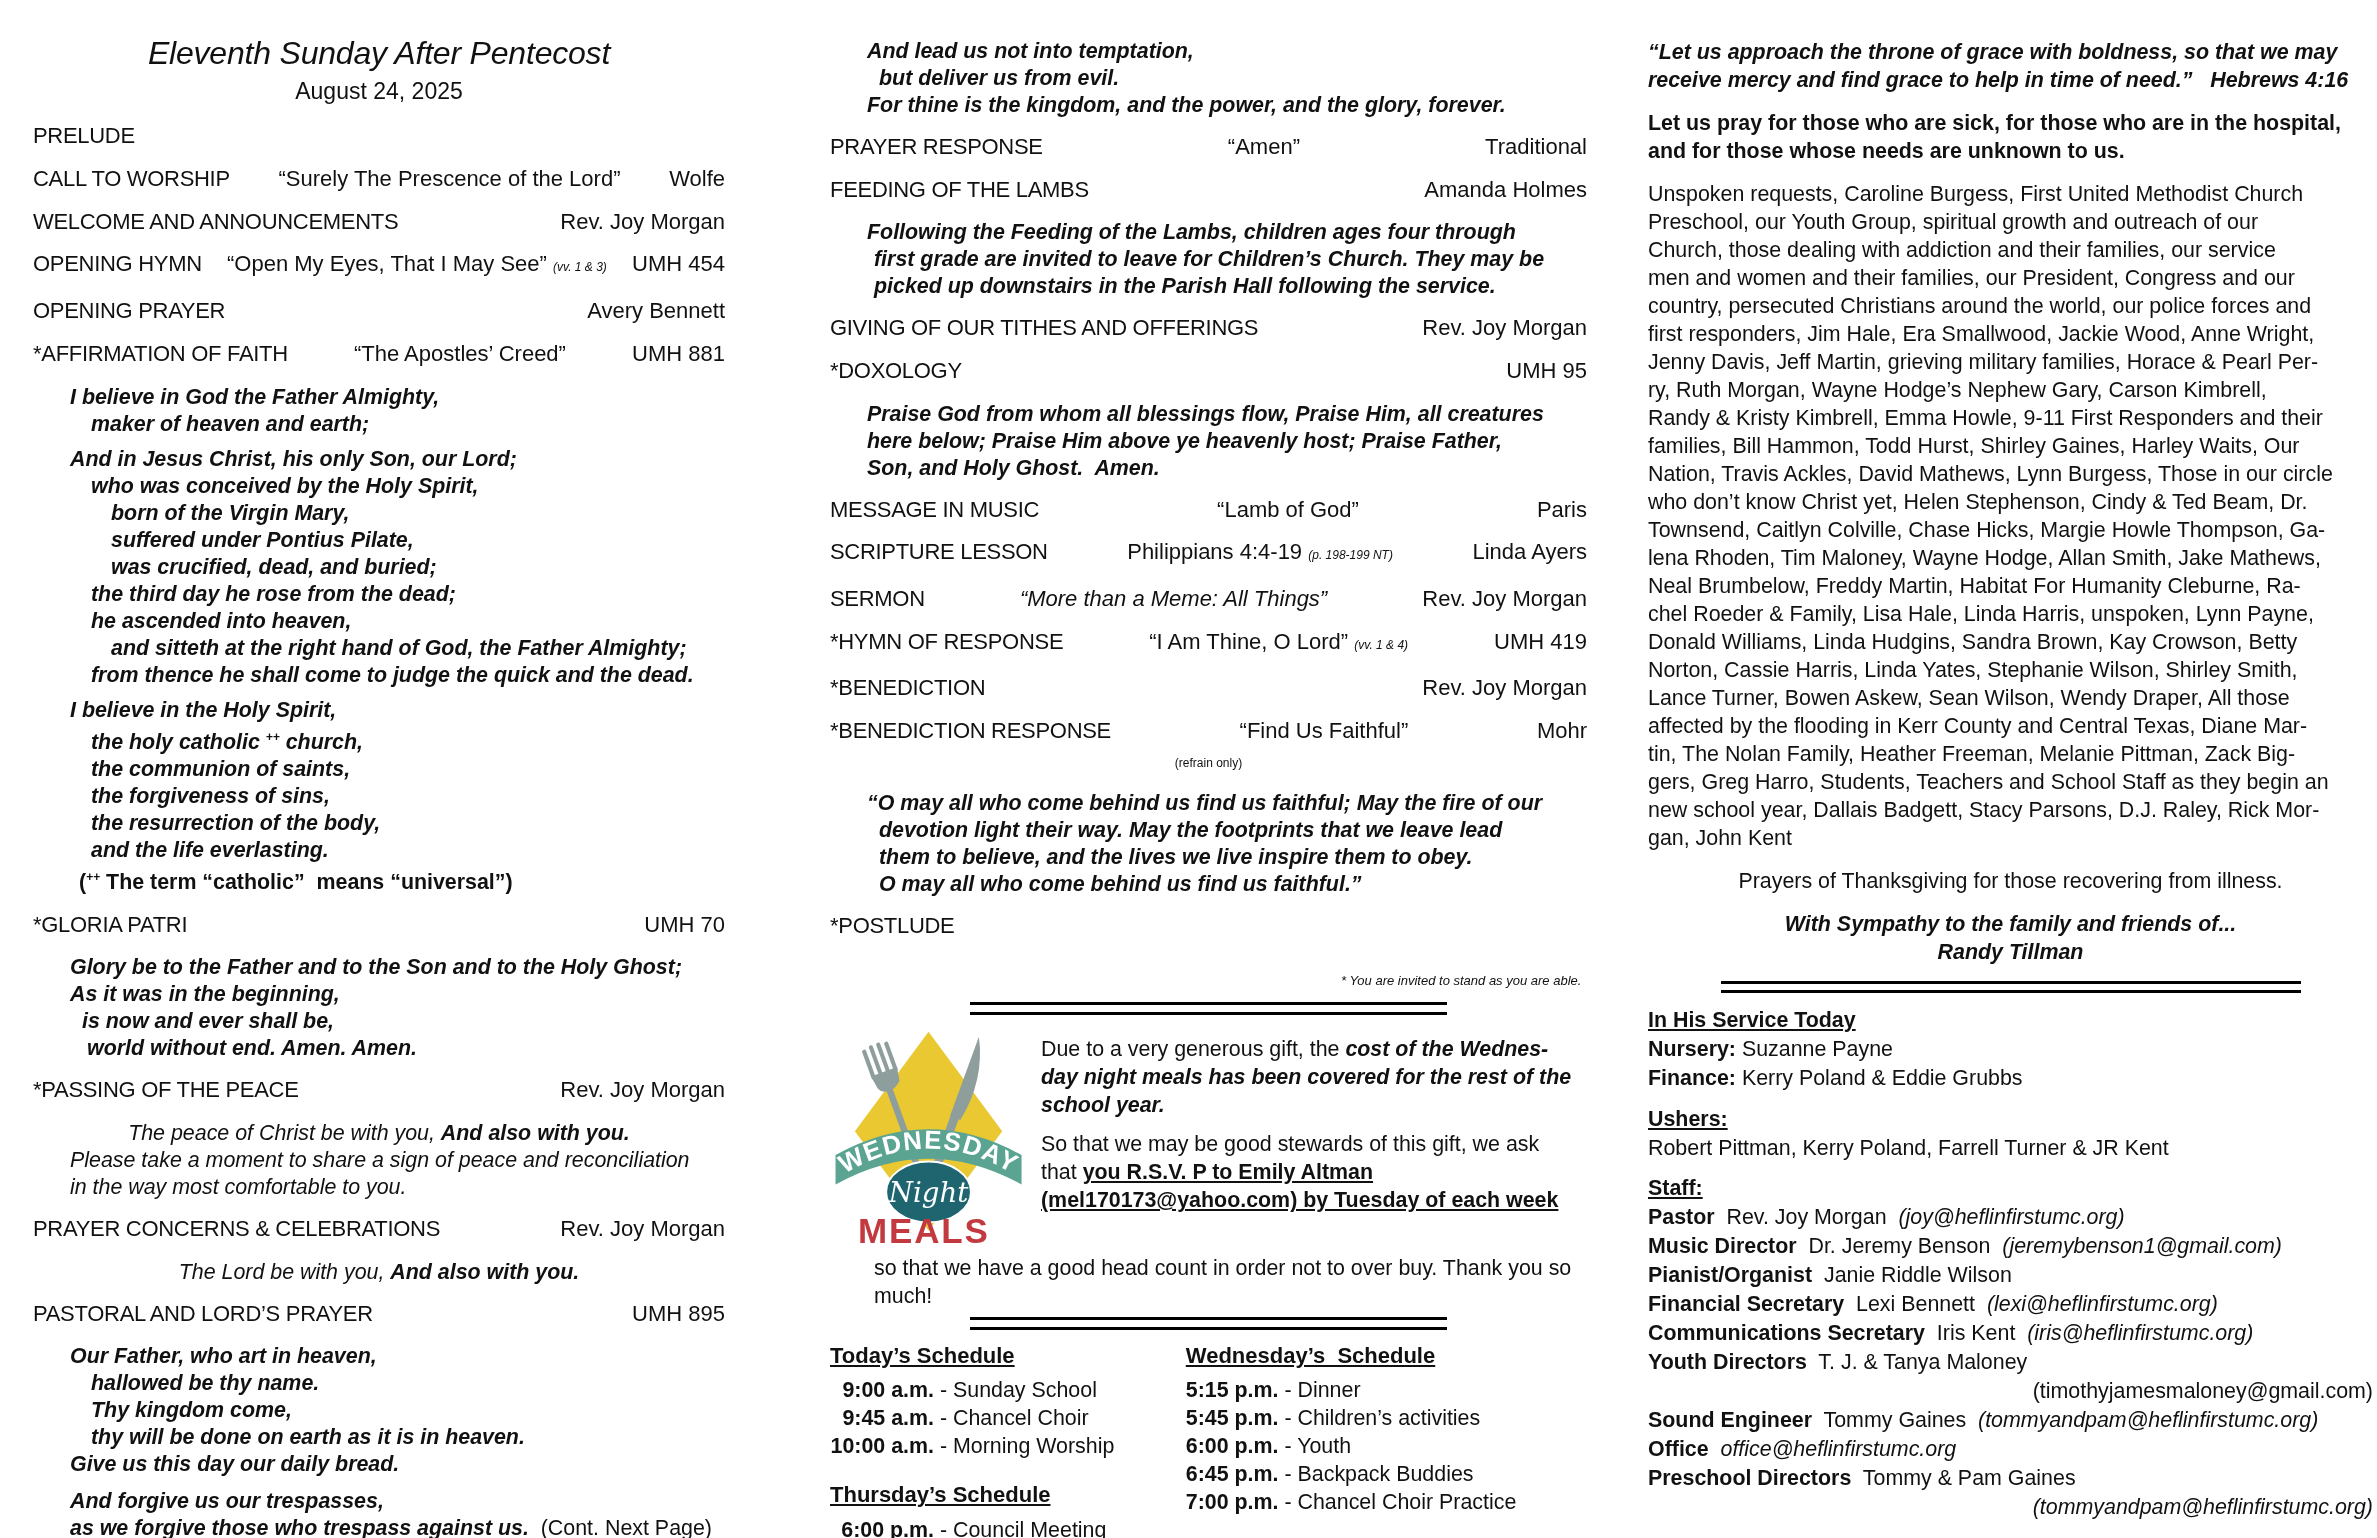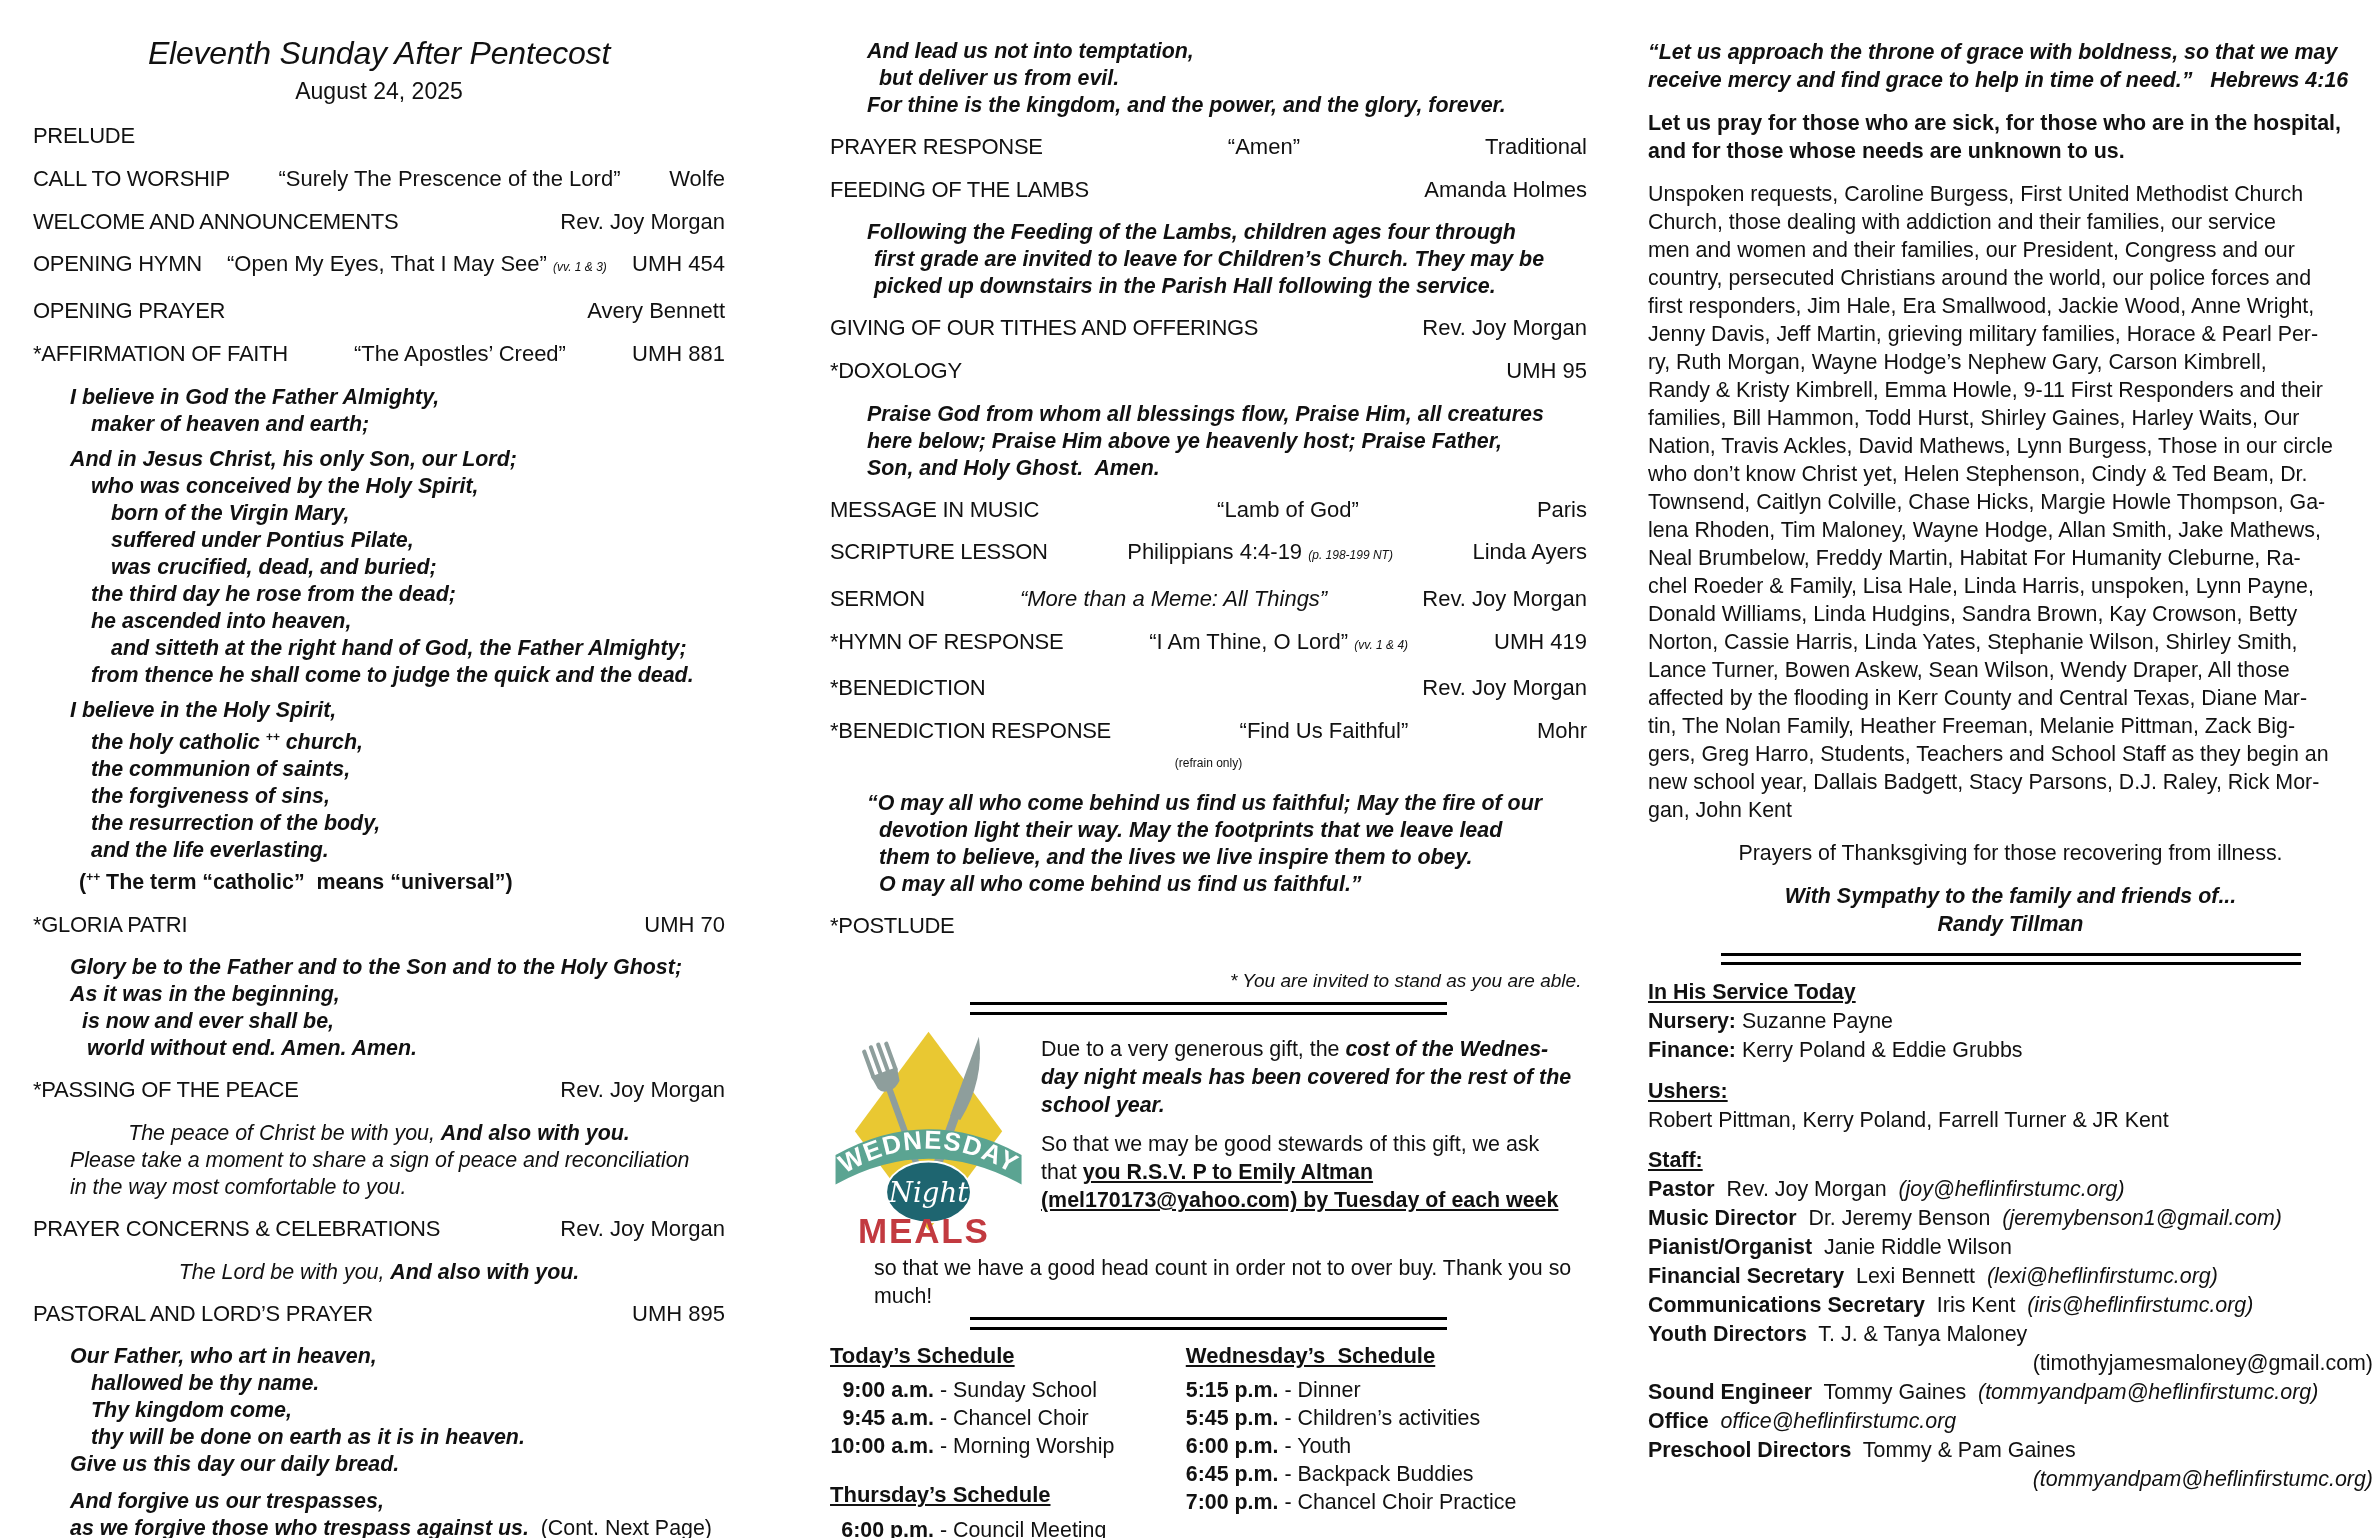--- a/index.html
+++ b/index.html
@@ -18,21 +18,21 @@
   .wrow .lbl{white-space:pre;letter-spacing:-0.3px;}
   .wrow .ctr{flex:1;text-align:center;}
   .wrow .rgt{white-space:pre;}
   .wsub{width:100%;text-align:center;font-size:12px;line-height:17px;margin-top:12px;}
 
   .verse{margin:2.8px 0 15px 0;font-size:21.4px;}
   .line{line-height:27px;}
   .col-right .line{line-height:28px;}
   .svc .line{line-height:29px;}
   .footnote{margin:1.9px 5.6px 9.3px 0;}
-  .footnote .line{font-size:19px;line-height:22.4px;}
+  .footnote .line{font-size:13px;line-height:22.4px;}
 
   .b{font-weight:bold;}
   .i{font-style:italic;}
   .u{text-decoration:underline;}
   .sm{font-size:12px;font-style:italic;}
   .sup{vertical-align:super;font-size:12px;font-weight:bold;}
 
   .rule{border-top:3.3px solid #000;border-bottom:3.3px solid #000;height:6.5px;margin:7.5px auto 13px auto;}
 
   .sched{display:flex;font-size:21.4px;}
@@ -328,20 +328,21 @@
         <div class="verse">
           <div class="line"><span class="b i">“Let us approach the throne of grace with boldness, so that we may</span></div>
           <div class="line"><span class="b i">receive mercy and find grace to help in time of need.”&nbsp;&nbsp; Hebrews 4:16</span></div>
         </div>
         <div class="verse">
           <div class="line"><span class="b">Let us pray for those who are sick, for those who are in the hospital,</span></div>
           <div class="line"><span class="b">and for those whose needs are unknown to us.</span></div>
         </div>
         <div class="verse plist">
           <div class="line"><span>Unspoken requests, Caroline Burgess, First United Methodist Church</span></div>
+          <div class="line"><span>Preschool, our Youth Group, spiritual growth and outreach of our</span></div>
           <div class="line"><span>Church, those dealing with addiction and their families, our service</span></div>
           <div class="line"><span>men and women and their families, our President, Congress and our</span></div>
           <div class="line"><span>country, persecuted Christians around the world, our police forces and</span></div>
           <div class="line"><span>first responders, Jim Hale, Era Smallwood, Jackie Wood, Anne Wright,</span></div>
           <div class="line"><span>Jenny Davis, Jeff Martin, grieving military families, Horace &amp; Pearl Per-</span></div>
           <div class="line"><span>ry, Ruth Morgan, Wayne Hodge’s Nephew Gary, Carson Kimbrell,</span></div>
           <div class="line"><span>Randy &amp; Kristy Kimbrell, Emma Howle, 9-11 First Responders and their</span></div>
           <div class="line"><span>families, Bill Hammon, Todd Hurst, Shirley Gaines, Harley Waits, Our</span></div>
           <div class="line"><span>Nation, Travis Ackles, David Mathews, Lynn Burgess, Those in our circle</span></div>
           <div class="line"><span>who don’t know Christ yet, Helen Stephenson, Cindy &amp; Ted Beam, Dr.</span></div>

